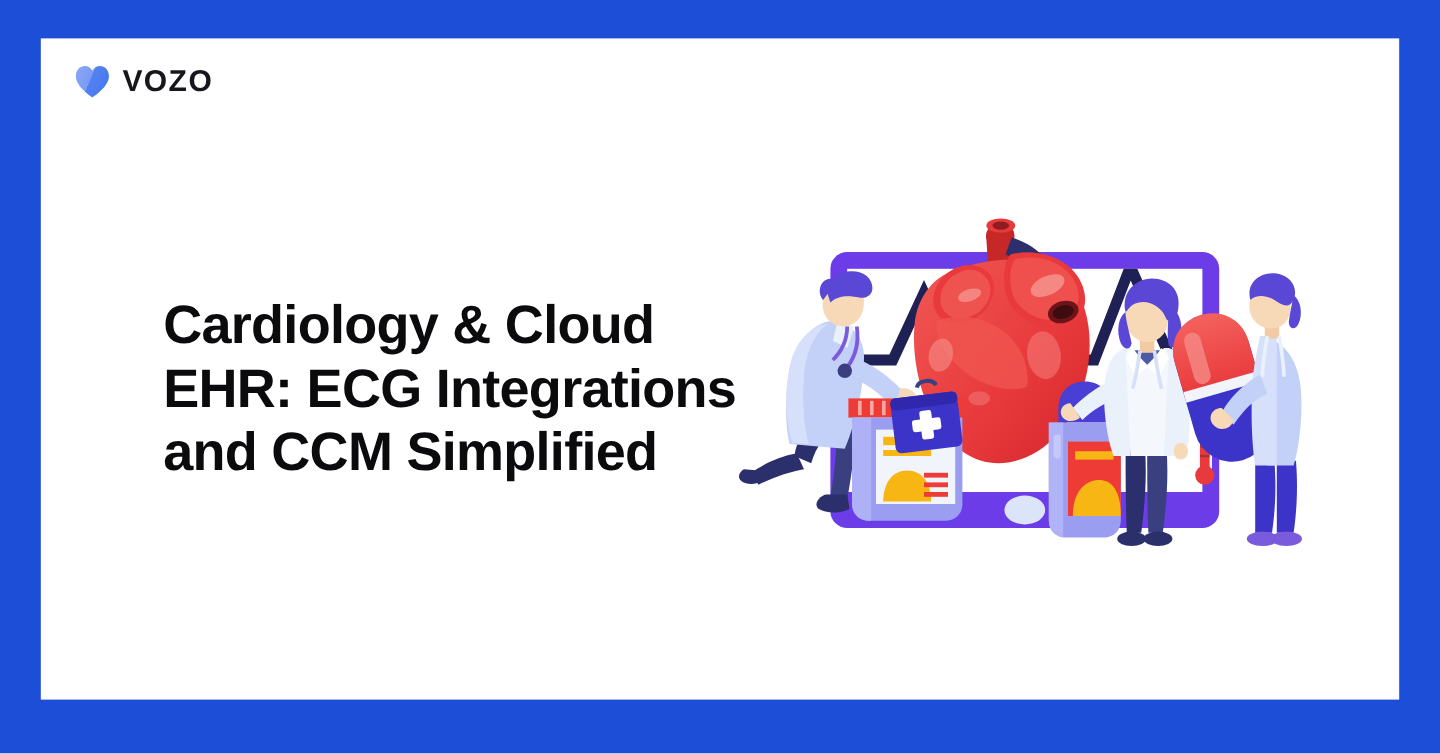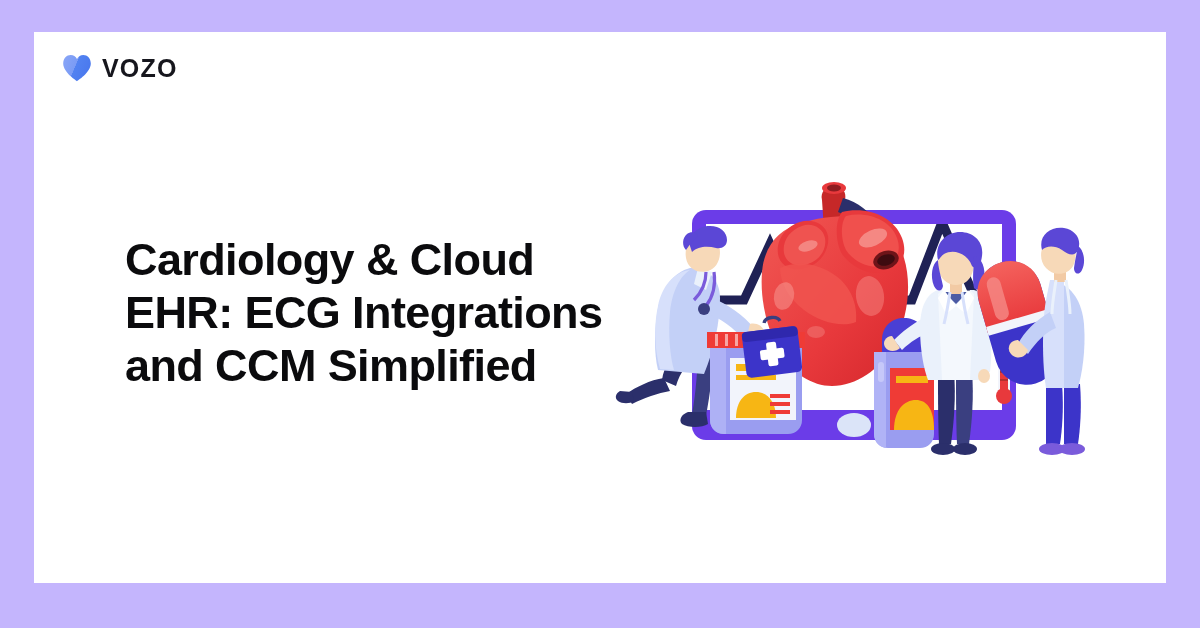--- a/index.html
+++ b/index.html
@@ -11,21 +11,21 @@
     width: 1200px;
     height: 628px;
     overflow: hidden;
     font-family: "Liberation Sans", sans-serif;
   }
 
   .banner {
     position: relative;
     width: 1200px;
     height: 628px;
-    background: #c4b5fd;
+    background: #1d4ed8;
     box-sizing: border-box;
   }
 
   .card {
     position: absolute;
     left: 34px;
     top: 32px;
     width: 1132px;
     height: 551px;
     background: #ffffff;
@@ -59,21 +59,21 @@
     position: absolute;
     left: 90px;
     top: 200px;
     width: 540px;
     font-family: "Liberation Sans", sans-serif;
     font-size: 45px;
     font-weight: 700;
     line-height: 1.18;
     letter-spacing: -0.6px;
     color: #0b0b0d;
-    margin: 1px;
+    margin: 12px;
     white-space: pre-line;
   }
 
   
   .art {
     position: absolute;
     left: 560px;
     top: 140px;
     width: 520px;
     height: 300px;

